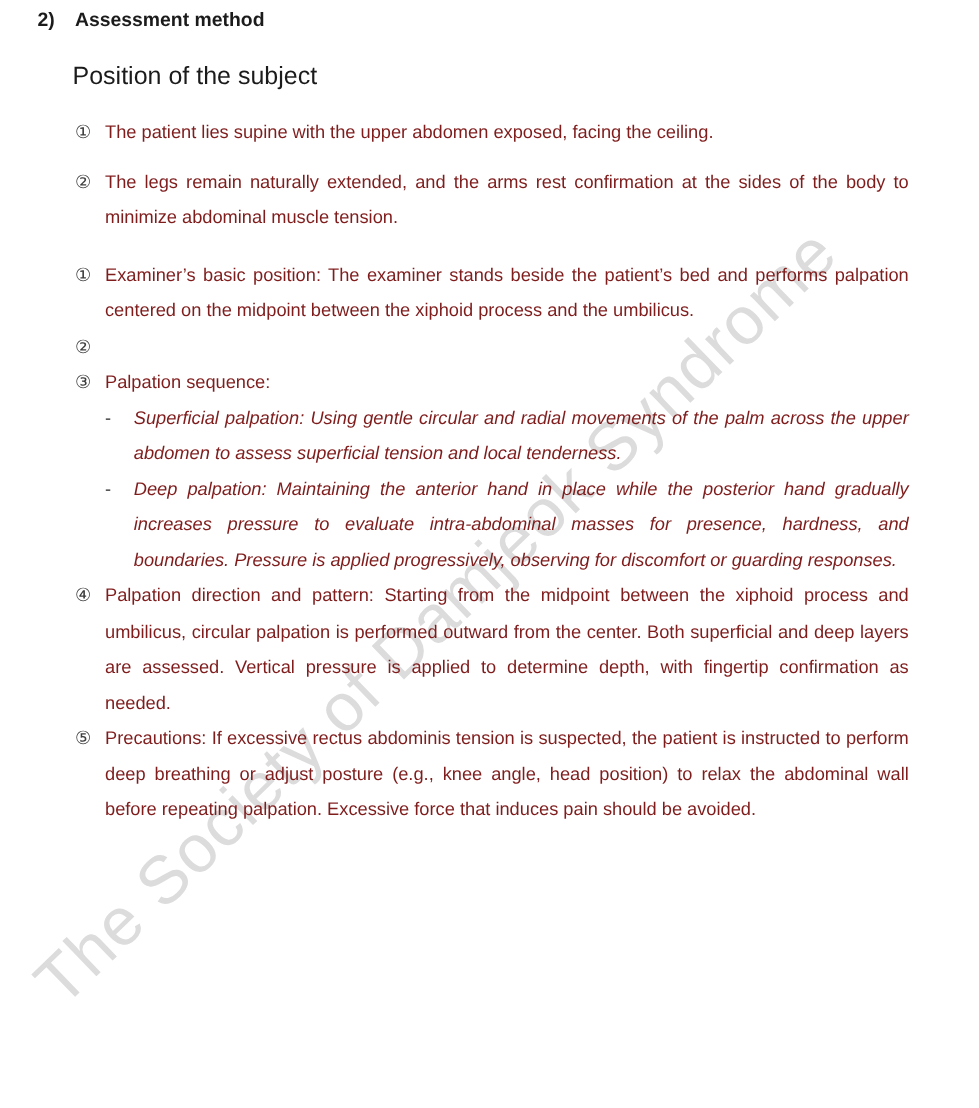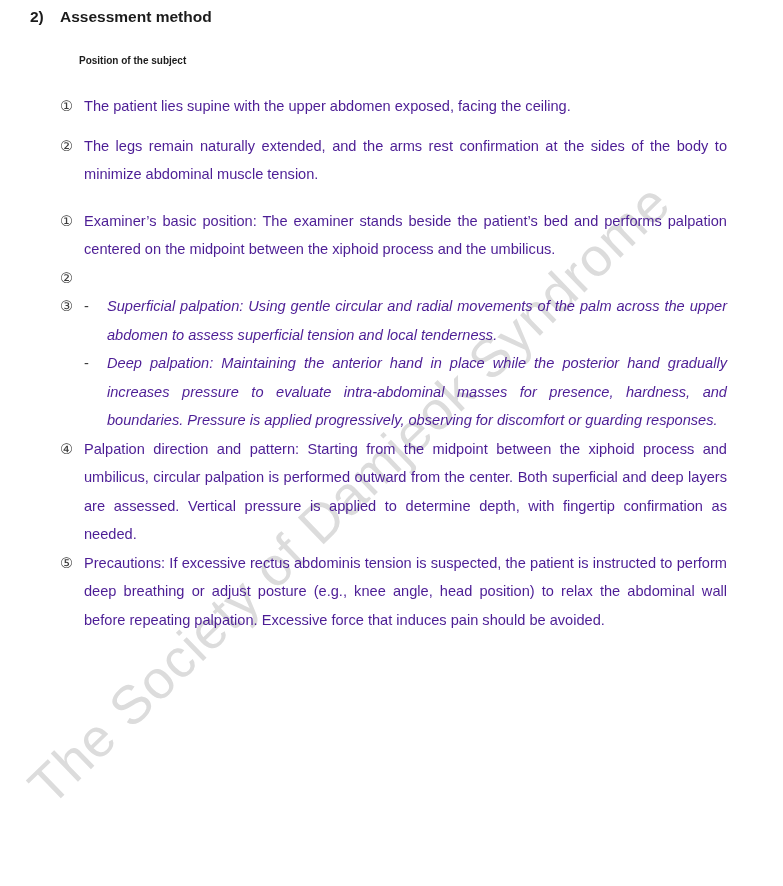--- a/index.html
+++ b/index.html
@@ -34,24 +34,24 @@
   }
   .h1row {
     display: flex;
     font-weight: bold;
     font-size: 15.5px;
     color: #1b1b1b;
     line-height: 22px;
   }
   .h1num { width: 30px; }
   .h2 {
-    font-weight: bold;
-    font-size: 10px;
+    font-weight: normal;
+    font-size: 20px;
     color: #1b1b1b;
-    margin-left: 49px;
+    margin-left: 28px;
     line-height: 22px;
   }
   .h2-first { margin-top: 22px; }
   .h2-second { margin-top: 12px; }
   .list { margin-left: 30px; }
   .list-first { margin-top: 20px; }
   .list-second { margin-top: 18px; }
   .item { display: flex; }
   .item.gap { margin-top: 11px; }
   .marker {
@@ -61,21 +61,21 @@
     font-size: 14.5px;
     line-height: 28.5px;
     color: #3d3d3d;
   }
   .itembody { flex: 1; min-width: 0; }
   .itembody p {
     margin: 0;
     font-size: 14.6px;
     line-height: 28.5px;
     text-align: justify;
-    color: #4c1d95;
+    color: #7f1d1d;
   }
   .dashrow { display: flex; }
   .dashmark {
     width: 23px;
     flex: none;
     font-size: 14.6px;
     line-height: 28.5px;
   }
   .dashrow p { flex: 1; min-width: 0; font-style: italic; }
 </style>
@@ -122,20 +122,21 @@
 
       <div class="item">
         <span class="marker">②</span>
         <div class="itembody">
         </div>
       </div>
 
       <div class="item">
         <span class="marker">③</span>
         <div class="itembody">
+          <p>Palpation sequence:</p>
           <div class="dashrow">
             <span class="dashmark">-</span>
             <p>Superficial palpation: Using gentle circular and radial movements of the palm across the upper abdomen to assess superficial tension and local tenderness.</p>
           </div>
           <div class="dashrow">
             <span class="dashmark">-</span>
             <p>Deep palpation: Maintaining the anterior hand in place while the posterior hand gradually increases pressure to evaluate intra-abdominal masses for presence, hardness, and boundaries. Pressure is applied progressively, observing for discomfort or guarding responses.</p>
           </div>
         </div>
       </div>

